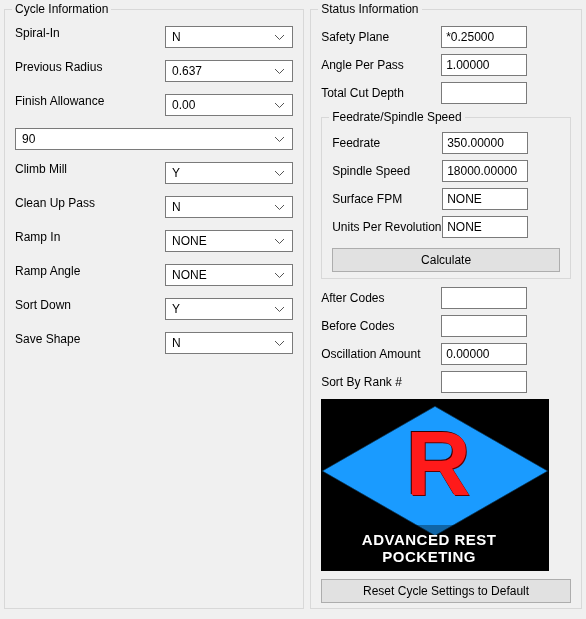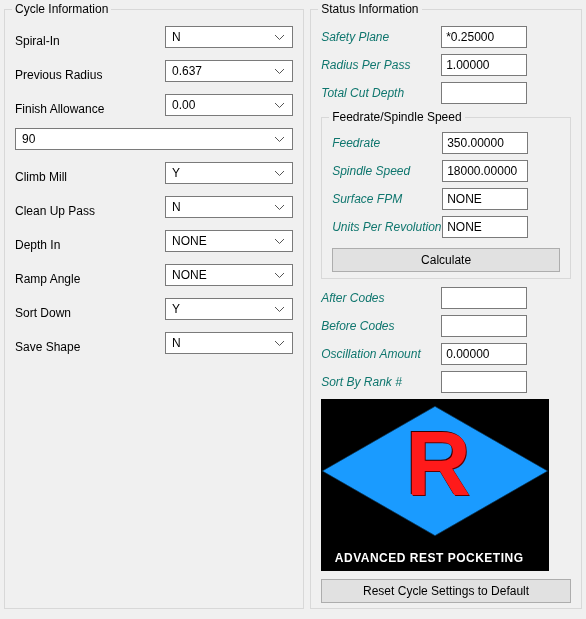--- a/index.html
+++ b/index.html
@@ -17,24 +17,24 @@
     position: relative;
   }
   fieldset.tall { height: 607px; }
   legend {
     font-size: 12px;
     color: #000;
     padding: 0 3px;
     margin-left: -3px;
   }
 
-  .row { display: flex; align-items: flex-end; height: 22px; margin-bottom: 12px; }
+  .row { display: flex; align-items: flex-start; height: 22px; margin-bottom: 12px; }
   .row .lbl { flex: 0 0 150px; color: #000; }
   .row-r { display: flex; align-items: center; height: 22px; margin-bottom: 6px; }
-  .row-r .lbl-r { flex: 0 0 120px; color: #0f766e; font-style: italic; }
+  .row-r .lbl-r { flex: 0 0 120px; color: #000000; }
 
   .combo {
     flex: 1;
     height: 22px;
     border: 1px solid #7a7a7a;
     background: #fff;
     display: flex;
     align-items: center;
     padding: 0 4px 0 6px;
     position: relative;
@@ -91,21 +91,21 @@
     text-shadow: 1px 1px 0 #600, -1px -1px 0 #300;
     letter-spacing: -6px;
     line-height: 1;
   }
   .img-box .caption {
     position: absolute; left:0; right:12px; bottom:0;
     background: rgba(0,0,0,0.35);
     color: #fff;
     font-family: Arial, sans-serif;
     font-weight: bold;
-    font-size: 12px;
+    font-size: 15px;
     letter-spacing: 0.5px;
     text-align: center;
     padding: 6px 0;
   }
 
   fieldset.inner { margin: 4px 0 8px 0; padding: 8px 10px 6px 10px; }
   .calc-wrap { margin-top: 10px; }
 </style>
 </head>
 <body>
@@ -181,21 +181,21 @@
           <span class="val">N</span>
           <span class="arrow">
               <svg width="9" height="5">
                 <path d="M0 0 L4.5 4.5 L9 0" fill="none" stroke="#555" stroke-width="1"></path>
               </svg>
             </span>
         </div>
       </div>
 
       <div class="row">
-        <span class="lbl">Depth In</span>
+        <span class="lbl">Ramp In</span>
         <div class="combo">
           <span class="val">NONE</span>
           <span class="arrow">
               <svg width="9" height="5">
                 <path d="M0 0 L4.5 4.5 L9 0" fill="none" stroke="#555" stroke-width="1"></path>
               </svg>
             </span>
         </div>
       </div>
 
@@ -240,21 +240,21 @@
 
   <div class="col right">
     <fieldset class="tall">
       <legend>Status Information</legend>
 
       <div class="row-r">
         <span class="lbl-r">Safety Plane</span>
         <input class="txt" value="*0.25000" style="">
       </div>
       <div class="row-r">
-        <span class="lbl-r">Radius Per Pass</span>
+        <span class="lbl-r">Angle Per Pass</span>
         <input class="txt" value="1.00000" style="">
       </div>
       <div class="row-r">
         <span class="lbl-r">Total Cut Depth</span>
         <input class="txt" value="" style="">
       </div>
 
       <fieldset class="inner">
         <legend>Feedrate/Spindle Speed</legend>
 

